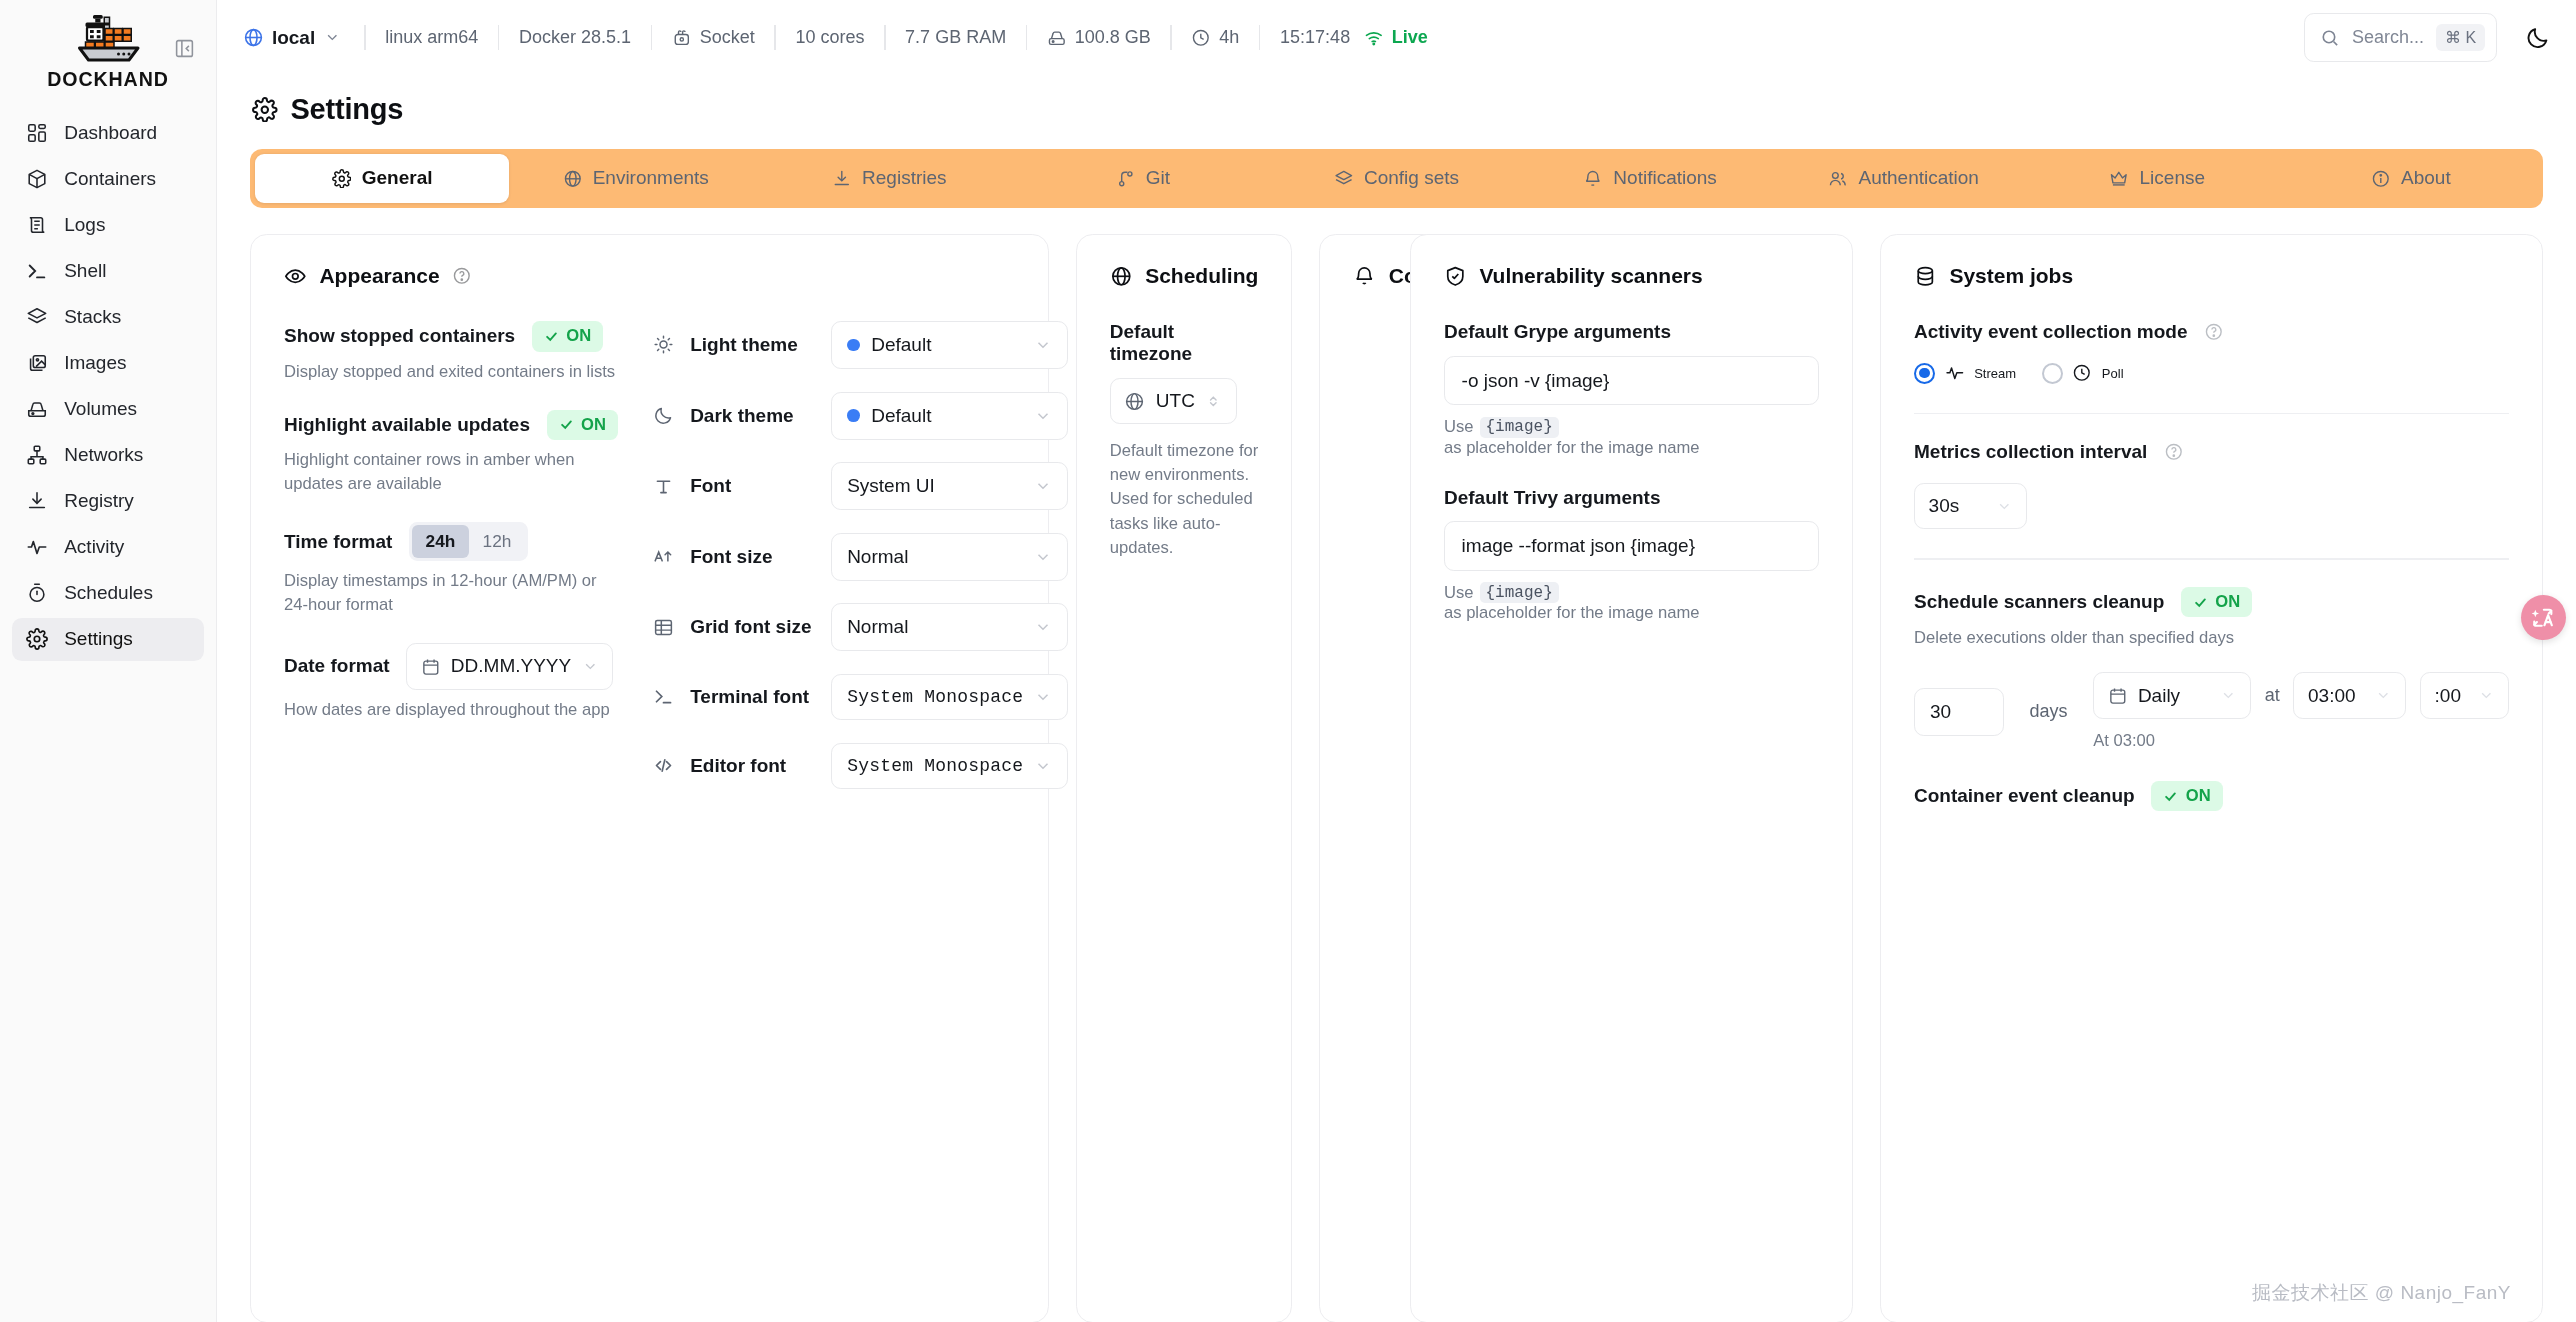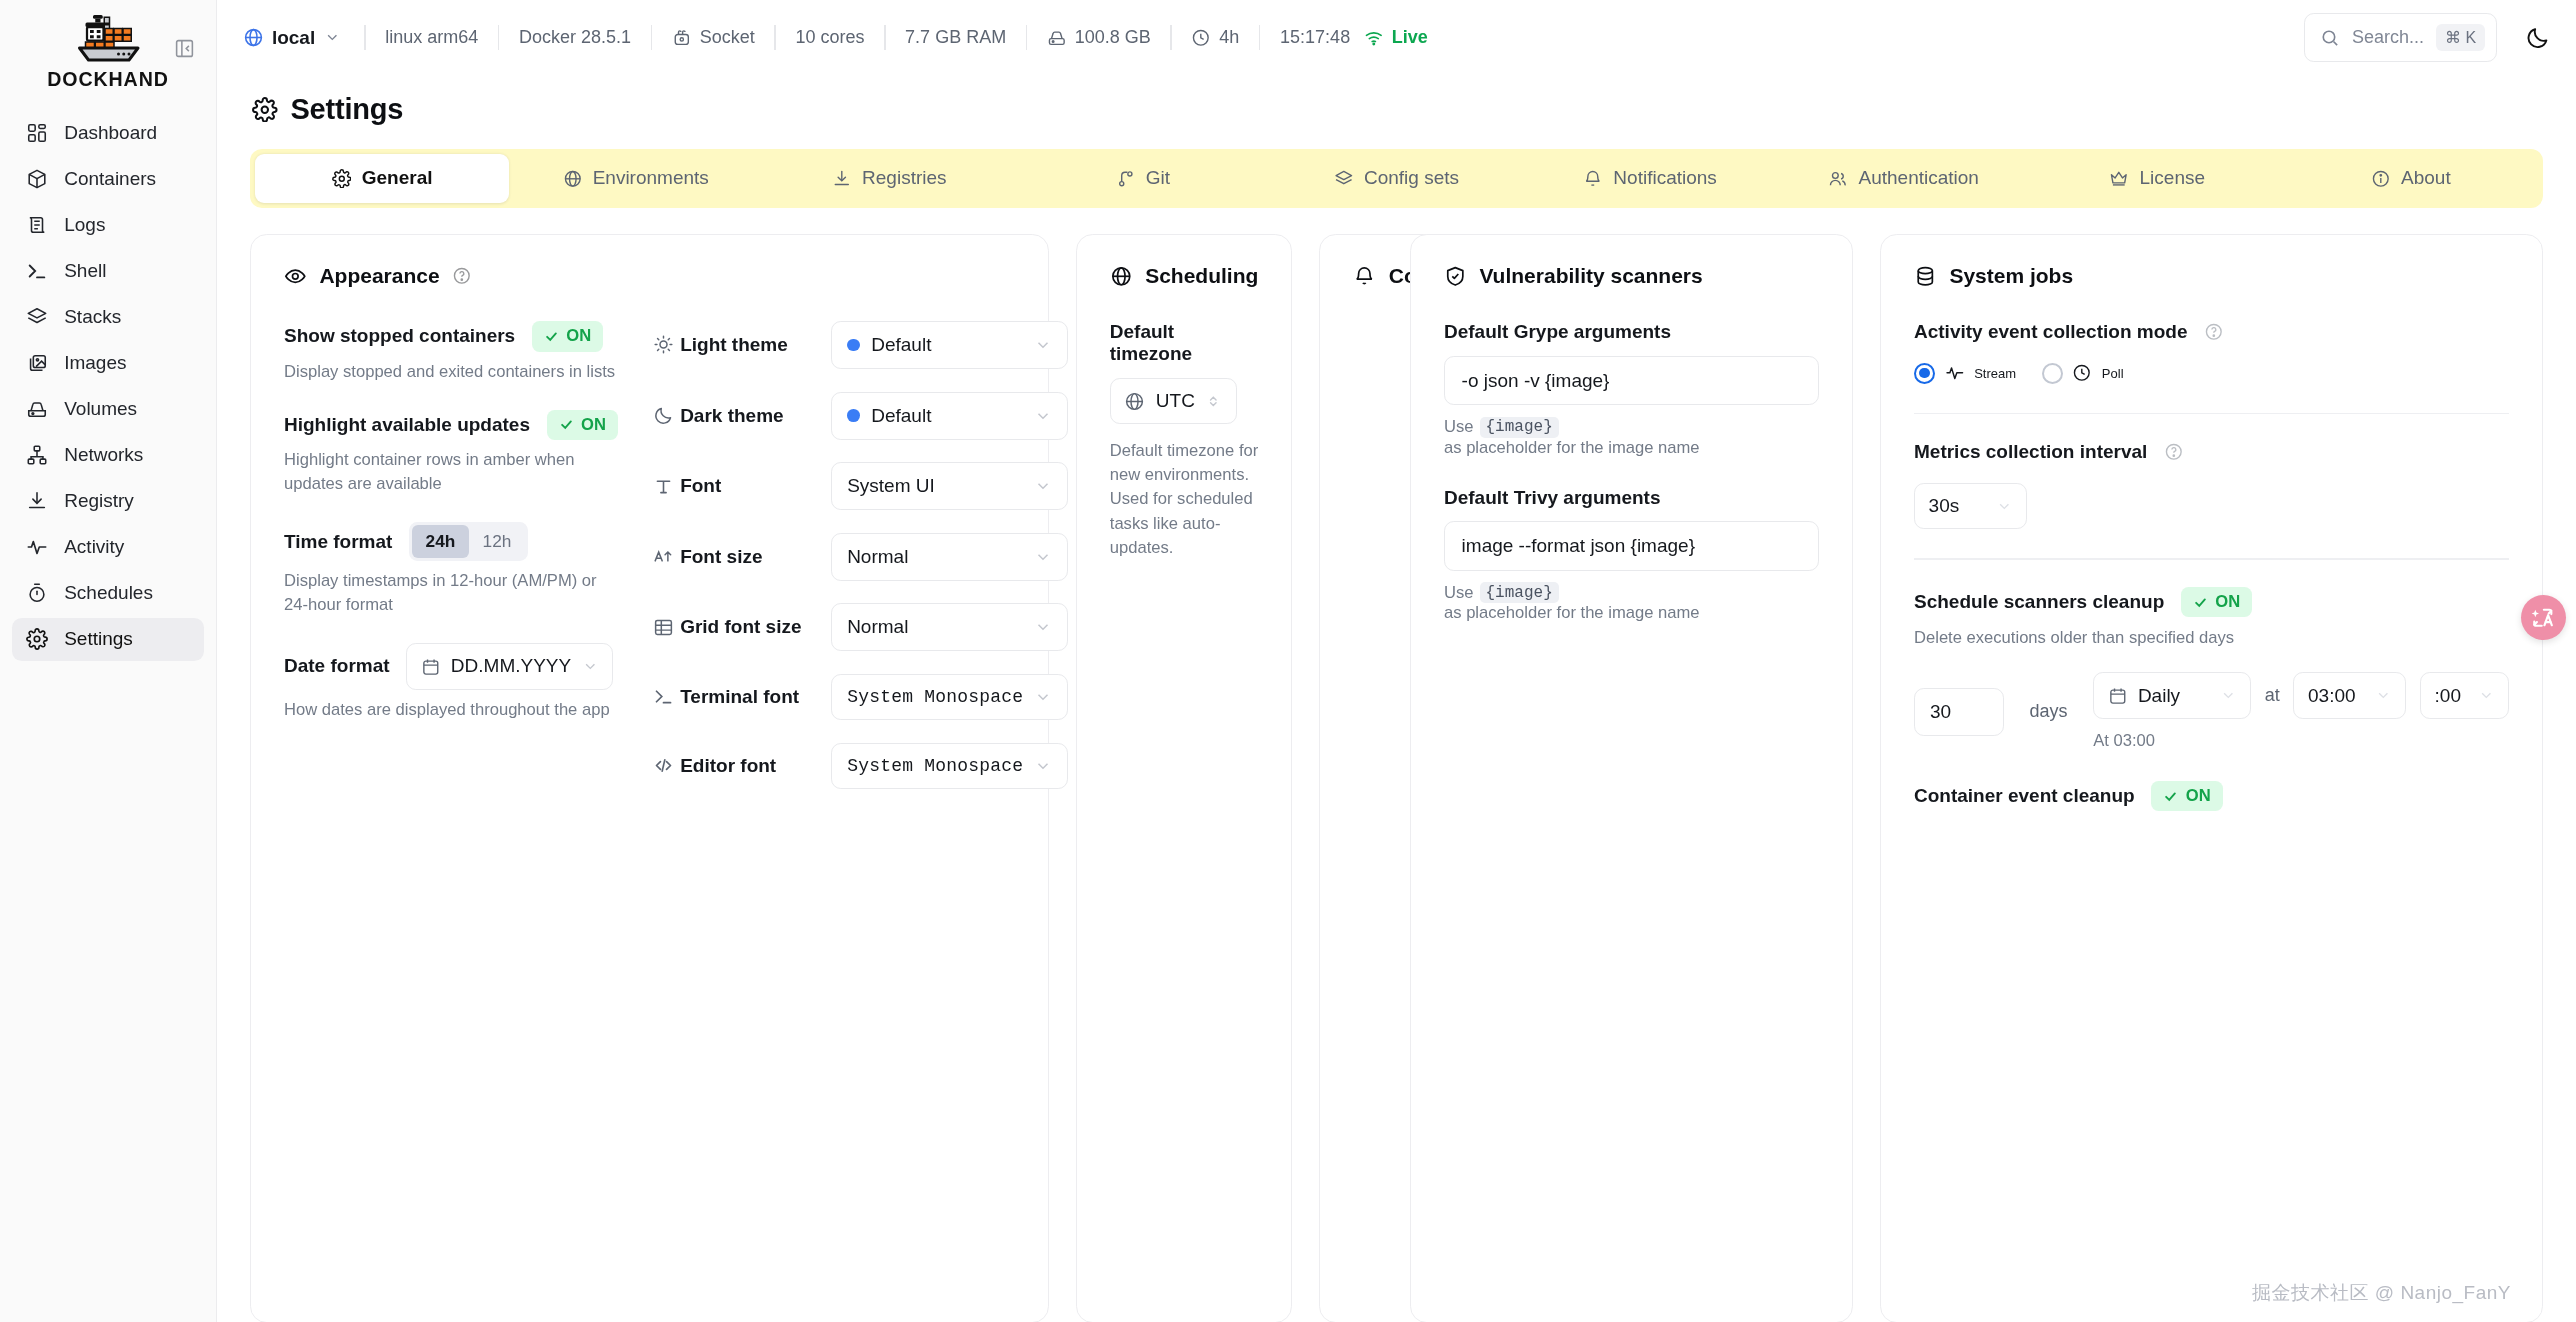--- a/index.html
+++ b/index.html
@@ -64,21 +64,21 @@
   }
   .theme-btn { width: 35px; height: 35px; display: flex; align-items: center; justify-content: center; cursor: pointer; }
 
   
   .page-head { display: flex; align-items: center; gap: 12.8px; padding: 18px 0 0 35px; }
   .page-title { font-size: 29px; font-weight: 700; color: #0d0f13; letter-spacing: -0.2px; }
 
   
   .tabs-wrap { padding: 22.6px 33px 0 33px; }
   .tabs {
-    display: flex; align-items: stretch; background: #fef9c3;
+    display: flex; align-items: stretch; background: #fdba74;
     border-radius: 12px; padding: 5.3px; gap: 0;
   }
   .tab {
     flex: 1; display: flex; align-items: center; justify-content: center; gap: 10.5px;
     padding: 13.6px 6px; border-radius: 9px; font-size: 19px; color: #5d6572;
     cursor: pointer; white-space: nowrap;
   }
   .tab.active { background: #fff; color: #111; font-weight: 600; box-shadow: 0 0.8px 3px rgba(15,20,35,.10); }
 
   
@@ -107,21 +107,21 @@
     display: inline-flex; align-items: center; gap: 7.5px;
     background: #dcfae6; color: #14a34a; border-radius: 7.5px;
     padding: 5.3px 12px; font-size: 16.6px; font-weight: 700; cursor: pointer; justify-content: center;
   }
   .seg { display: inline-flex; background: #f1f2f6; border-radius: 8.3px; padding: 3px; }
   .seg-opt { padding: 6px 13.6px; border-radius: 6px; font-size: 17.3px; color: #6b7280; cursor: pointer; }
   .seg-opt.active { background: #ccd1de; color: #15181d; font-weight: 700; }
 
   
   .sel-row { display: flex; align-items: center; gap: 0; }
-  .sel-label { display: flex; align-items: center; gap: 6px; width: 178px; flex: 0 0 178px; font-size: 19px; font-weight: 600; color: #15181d; }
+  .sel-label { display: flex; align-items: center; gap: 16px; width: 178px; flex: 0 0 178px; font-size: 19px; font-weight: 600; color: #15181d; }
   .sel {
     flex: 1; display: flex; align-items: center; gap: 11.3px;
     border: 1.5px solid #e8e9ec; border-radius: 9.8px; background: #fff;
     padding: 12px 15px; cursor: pointer; min-width: 0;
   }
   .sel-val { font-size: 19px; color: #15181d; flex: 1; white-space: nowrap; overflow: hidden; }
   .sel-val.mono { font-family: "Liberation Mono", monospace; font-size: 18px; letter-spacing: 0.2px; }
   .dot-blue { width: 12.8px; height: 12.8px; border-radius: 50%; background: #3a7df5; flex: 0 0 12.8px; }
   .chev { opacity: .45; flex: 0 0 auto; display: flex; }
 

